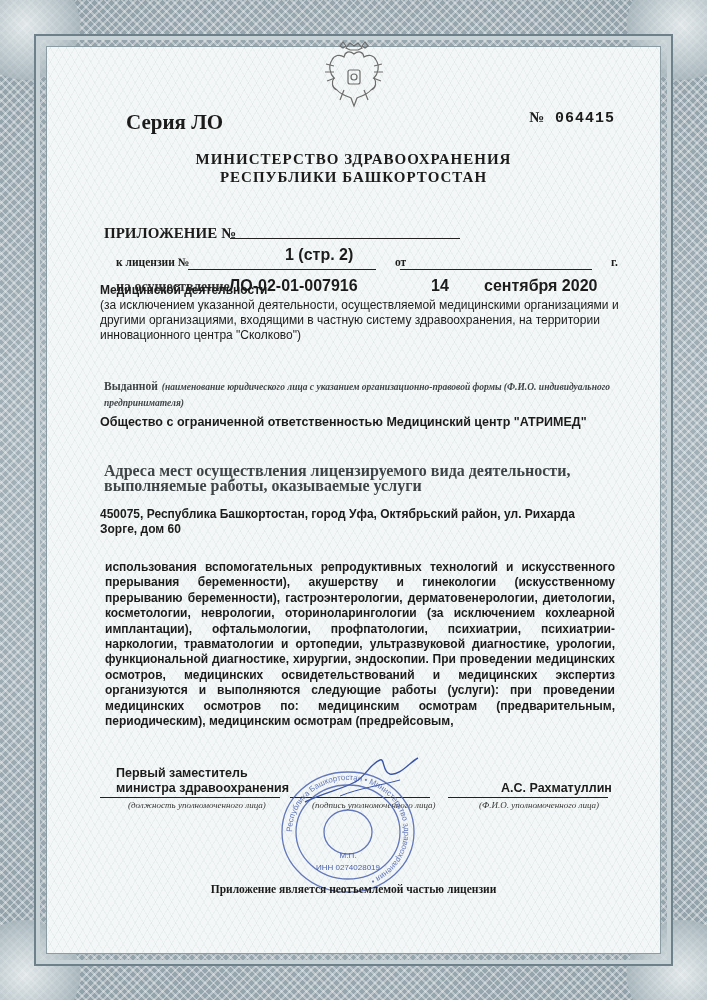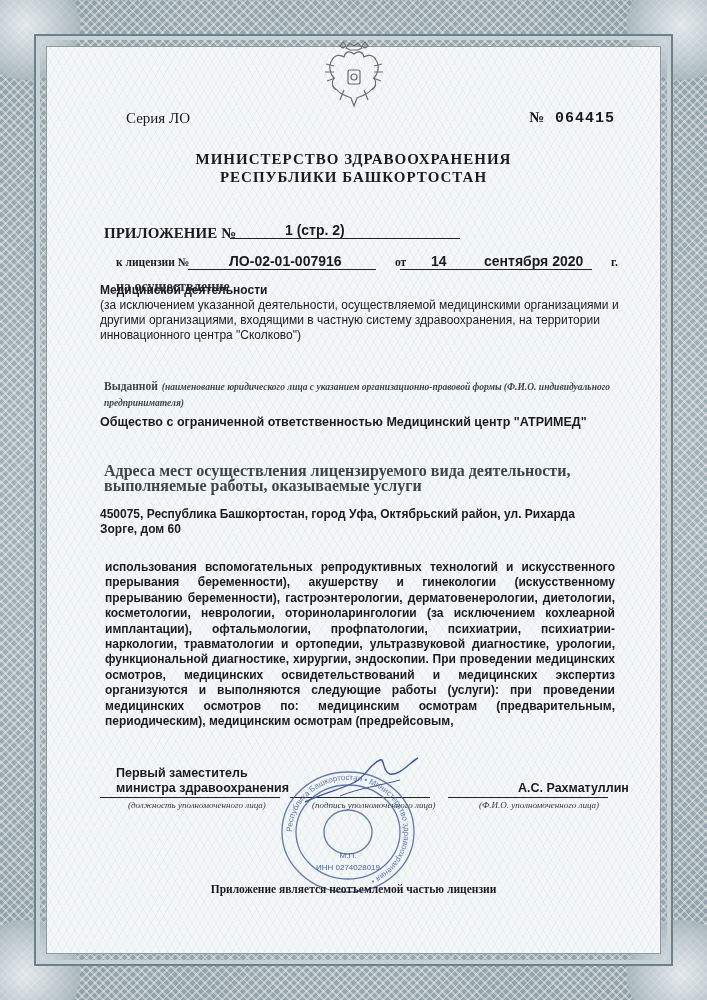--- a/index.html
+++ b/index.html
@@ -20,31 +20,31 @@
     border:1px solid #8c9ca3;
   }
   .corner { position:absolute; width:110px; height:110px; border-radius:50%;
     background:radial-gradient(circle, #eef2f3 0%, #c5d0d4 45%, #8d9ea6 100%); opacity:.85; }
 
   .eagle { position:absolute; left:322px; top:40px; width:64px; height:72px; }
 
   .serif { font-family:"Liberation Serif", serif; }
   .abs { position:absolute; }
 
-  .series { left:126px; top:110px; font-size:15px; font-weight:normal;text-align:center; }
+  .series { left:126px; top:110px; font-size:21px; font-weight:bold;text-align:center; }
   .number { left:529px; top:109px; font-size:15px; font-weight:bold; letter-spacing:1px; }
   .number .no-sign { margin-right:10px; }
   .number .val { font-family:"Liberation Mono", monospace; }
 
   .ministry { left:0; width:707px; text-align:center; font-size:15px; font-weight:bold; letter-spacing:1px; }
 
   .uline { border-bottom:1px solid #222; position:absolute; }
   .label-bold { font-weight:bold; font-size:15px; }
   .small-serif { font-size:11.5px; font-weight:bold;padding-left:12px; }
-  .fill { font-size:14px; font-weight:bold; position:absolute; }
+  .fill { font-size:16px; font-weight:bold; position:absolute;margin-top:24px; }
 
   .center-block { position:absolute; left:100px; width:520px; text-align:left; font-size:12px; line-height:15px; }
   .grey-label { font-size:11.5px; font-weight:bold; color:#3f4447; }
 
   .body-text { position:absolute; left:105px; width:510px; font-size:12px; font-weight:bold; line-height:15.4px; text-align:justify; text-align-last:left; }
 
   .sign-title { font-size:12.5px; font-weight:bold; line-height:15px; }
   .caption { font-size:9px; font-style:italic; color:#333;margin-left:24px; }
 
   .stamp { position:absolute; left:278px; top:768px; width:140px; height:128px; }
@@ -107,21 +107,21 @@
 <div class="center-block" style="top:415px;font-weight:bold;font-size:12.5px">Общество с ограниченной ответственностью Медицинский центр "АТРИМЕД"</div>
 
 <div class="abs serif grey-label" style="left:104px;top:463px;width:510px;line-height:15px;font-size:16px">Адреса мест осуществления лицензируемого вида деятельности, выполняемые работы, оказываемые услуги</div>
 <div class="center-block" style="top:507px;font-weight:bold">450075, Республика Башкортостан, город Уфа, Октябрьский район, ул. Рихарда</div>
 <div class="center-block" style="top:522px;font-weight:bold">Зорге, дом 60</div>
 
 <div class="body-text" style="top:560px">использования вспомогательных репродуктивных технологий и искусственного прерывания беременности), акушерству и гинекологии (искусственному прерыванию беременности), гастроэнтерологии, дерматовенерологии, диетологии, косметологии, неврологии, оториноларингологии (за исключением кохлеарной имплантации), офтальмологии, профпатологии, психиатрии, психиатрии-наркологии, травматологии и ортопедии, ультразвуковой диагностике, урологии, функциональной диагностике, хирургии, эндоскопии. При проведении медицинских осмотров, медицинских освидетельствований и медицинских экспертиз организуются и выполняются следующие работы (услуги): при проведении медицинских осмотров по: медицинским осмотрам (предварительным, периодическим), медицинским осмотрам (предрейсовым,</div>
 
 <div class="abs sign-title" style="left:116px;top:766px">Первый заместитель</div>
 <div class="abs sign-title" style="left:116px;top:781px">министра здравоохранения</div>
-<div class="abs sign-title" style="left:518px;top:781px">А.С. Рахматуллин</div>
+<div class="abs sign-title" style="left:501px;top:781px">А.С. Рахматуллин</div>
 
 <div class="uline" style="left:100px;top:797px;width:180px"></div>
 <div class="uline" style="left:290px;top:797px;width:140px"></div>
 <div class="uline" style="left:448px;top:797px;width:160px"></div>
 
 <div class="abs serif caption" style="left:104px;top:800px">(должность уполномоченного лица)</div>
 <div class="abs serif caption" style="left:288px;top:800px">(подпись уполномоченного лица)</div>
 <div class="abs serif caption" style="left:455px;top:800px">(Ф.И.О. уполномоченного лица)</div>
 
 <svg class="abs" style="left:300px;top:752px;width:130px;height:60px" viewBox="0 0 130 60">

